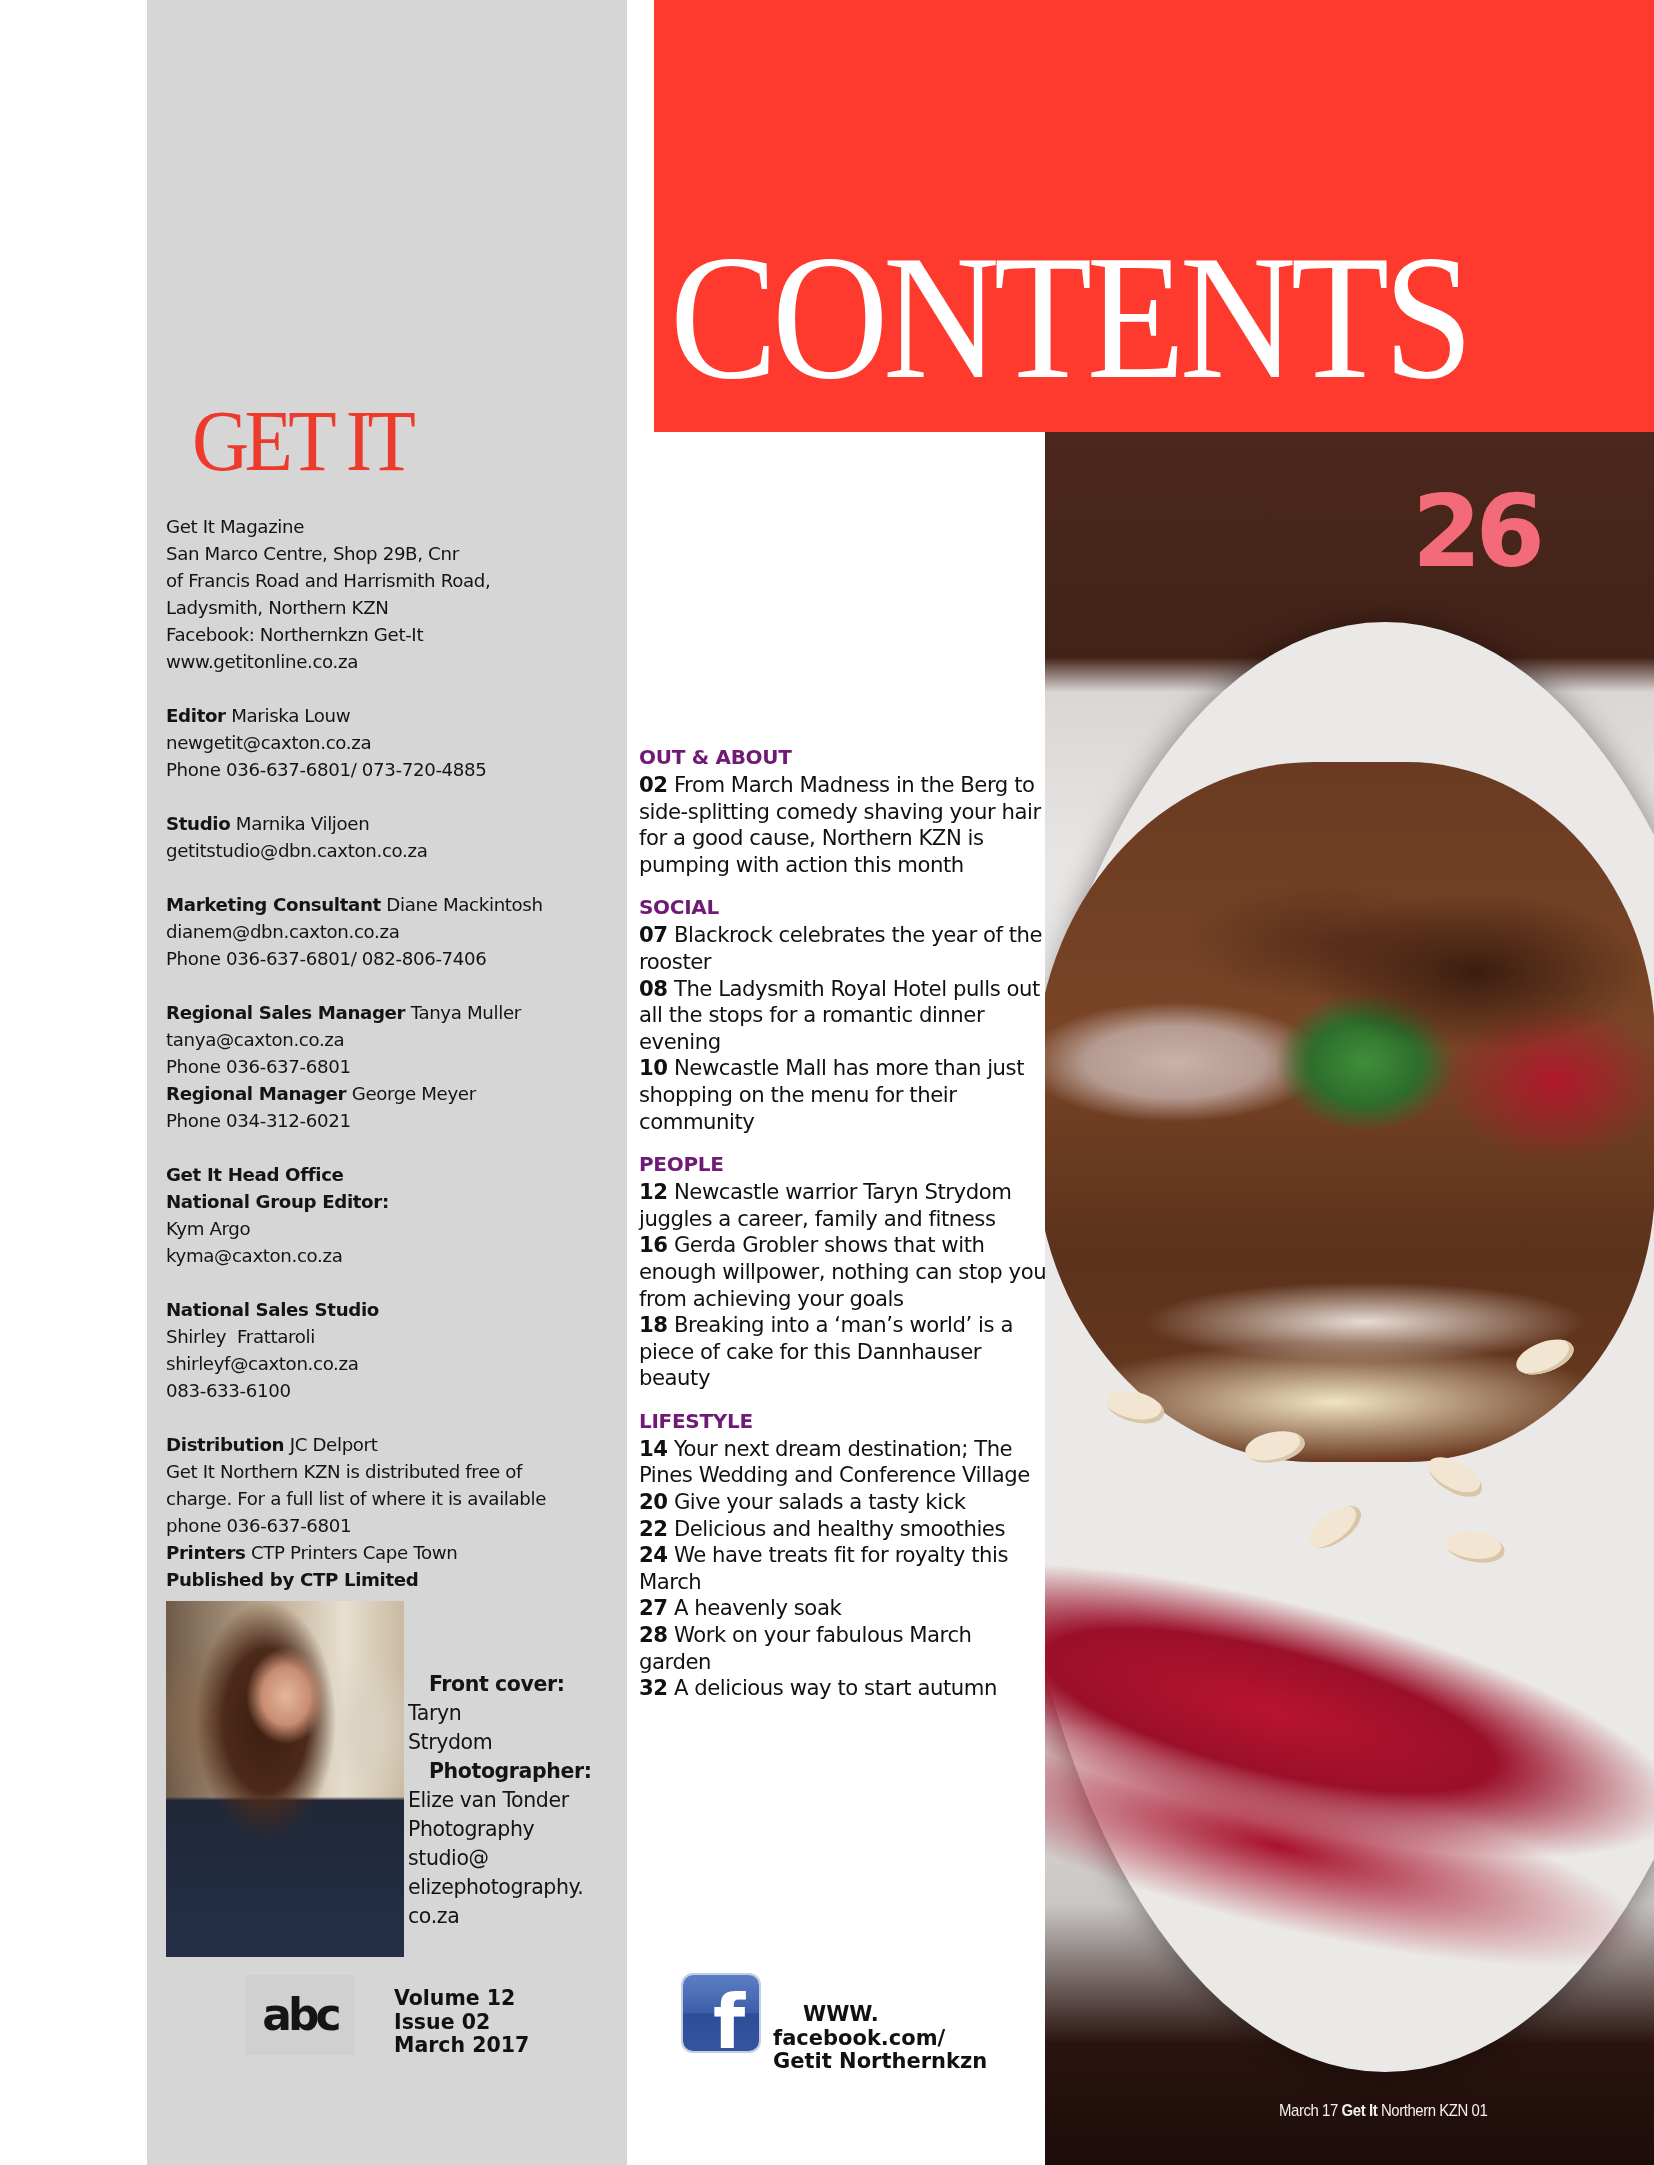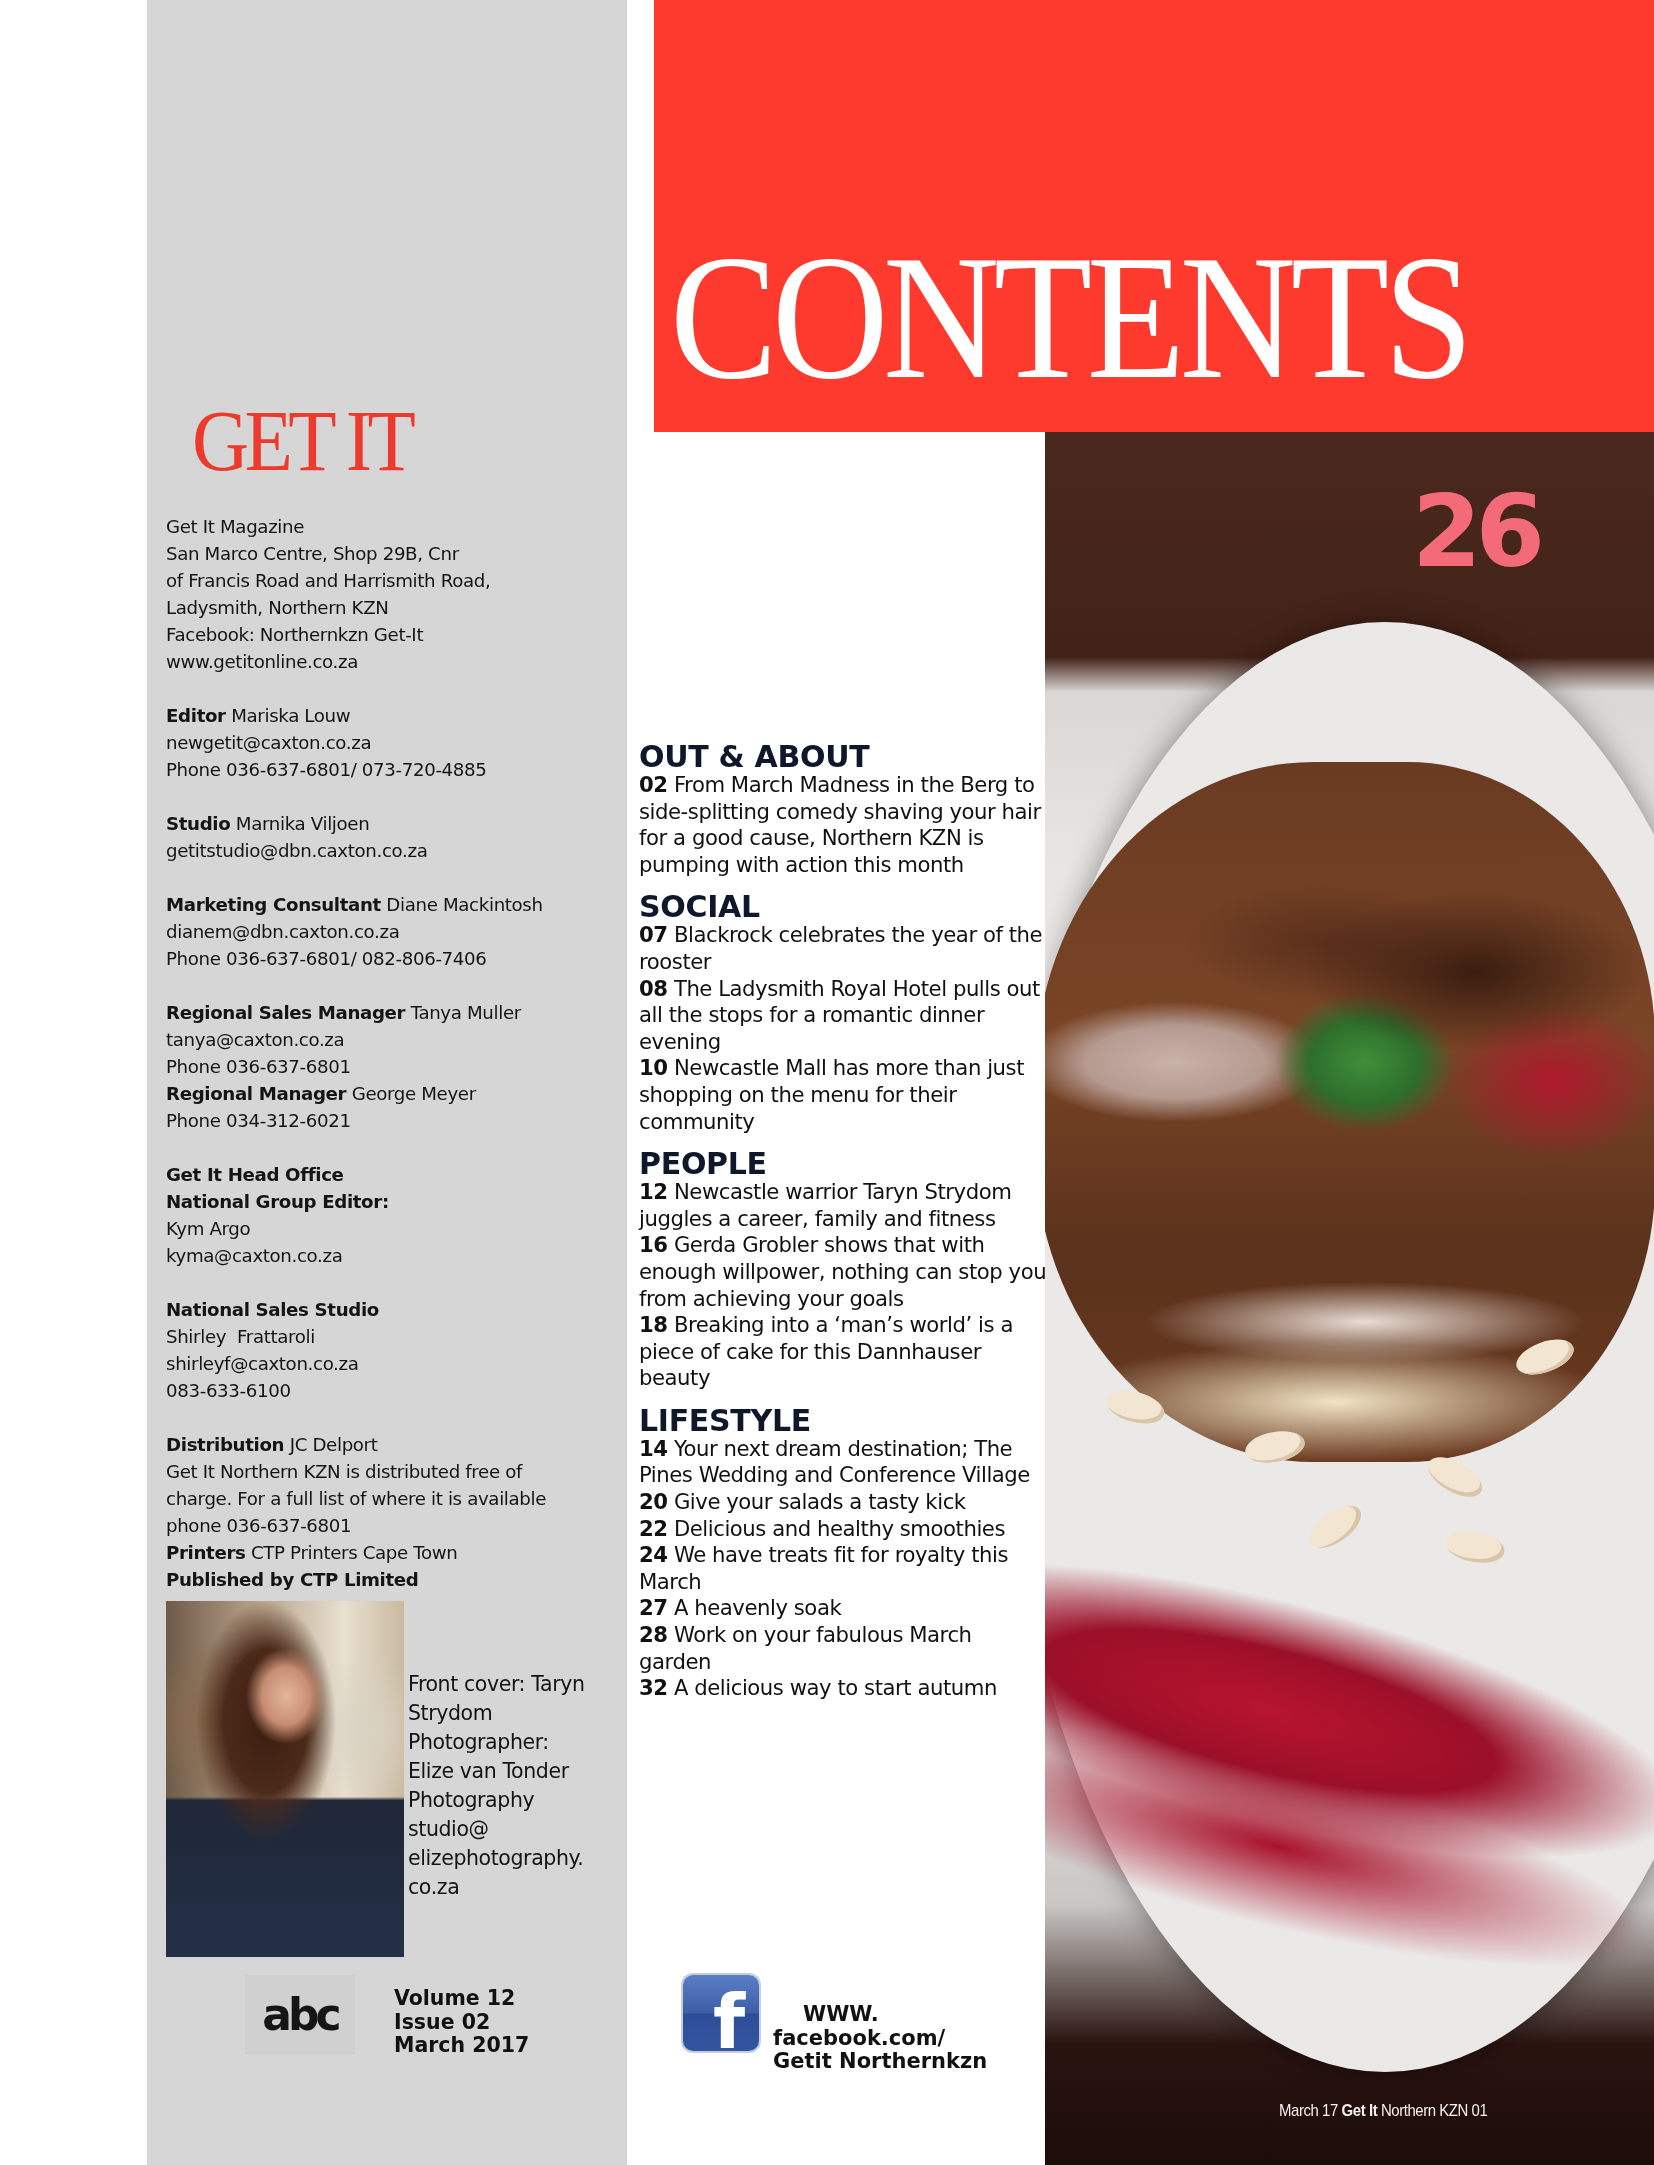--- a/index.html
+++ b/index.html
@@ -38,21 +38,21 @@
       radial-gradient(ellipse 70px 120px at 100px 120px, #3a1d10 0%, #4c2a1a 60%, rgba(0,0,0,0) 100%),
       linear-gradient(180deg, rgba(0,0,0,0) 55%, #1f2738 56%, #253048 100%),
       radial-gradient(ellipse 60px 80px at 40px 120px, #8a6b4f 0%, rgba(0,0,0,0) 100%),
       radial-gradient(ellipse 60px 80px at 200px 130px, #d9d2c2 0%, rgba(0,0,0,0) 100%),
       linear-gradient(90deg, #6e5a48 0%, #b9a58c 40%, #e8e0d0 75%, #c9b9a0 100%);
   }
   .cover-caption {
     position: absolute; left: 408px; top: 1670px; width: 215px;
     font-size: 20.5px; line-height: 29px; color: #141414; letter-spacing: -0.4px;
   }
-  .cover-caption b { font-weight: normal; }
+  .cover-caption b { font-weight: bold; margin-left: 21px; }
 
   .abc-logo {
     position: absolute; left: 245px; top: 1975px; width: 110px; height: 80px;
     background: #d0d0d0;
     display: flex; align-items: center; justify-content: center;
   }
   .abc-logo span {
     font-family: "DejaVu Sans", sans-serif; font-weight: bold;
     font-size: 44px; color: #151515; letter-spacing: -4px; line-height: 1;
   }
@@ -120,21 +120,21 @@
   }
   .folio b { font-weight: bold; }
 
   .toc {
     position: absolute; left: 639px; top: 742px; width: 410px;
     font-size: 21.2px; line-height: 26.6px; color: #111;
     letter-spacing: -0.45px;
   }
   .toc .section { margin-bottom: 14px; }
   .toc .sec-title {
-    font-weight: bold; color: #0f172a; font-size: 30px; line-height: 30px;
+    font-weight: bold; color: #701a75; font-size: 20px; line-height: 30px;
     letter-spacing: -0.3px;
   }
   .toc .entry b { font-weight: bold; }
 
   .fb-icon {
     position: absolute; left: 683px; top: 1975px; width: 76px; height: 76px;
     border-radius: 10px;
     background: linear-gradient(180deg, #5b7fc6 0%, #3c5ea8 50%, #2d4d98 51%, #33559e 100%);
     box-shadow: 0 0 0 2px #c5cde0;
     overflow: hidden;

